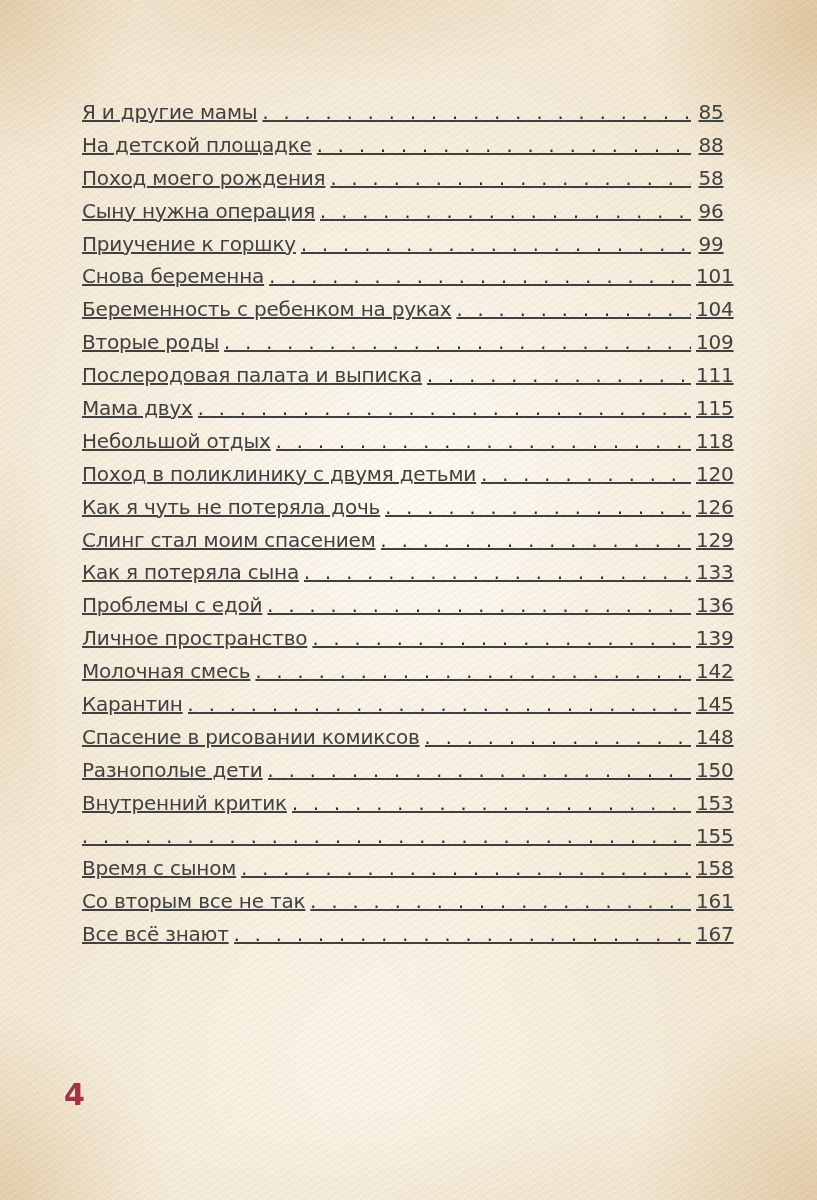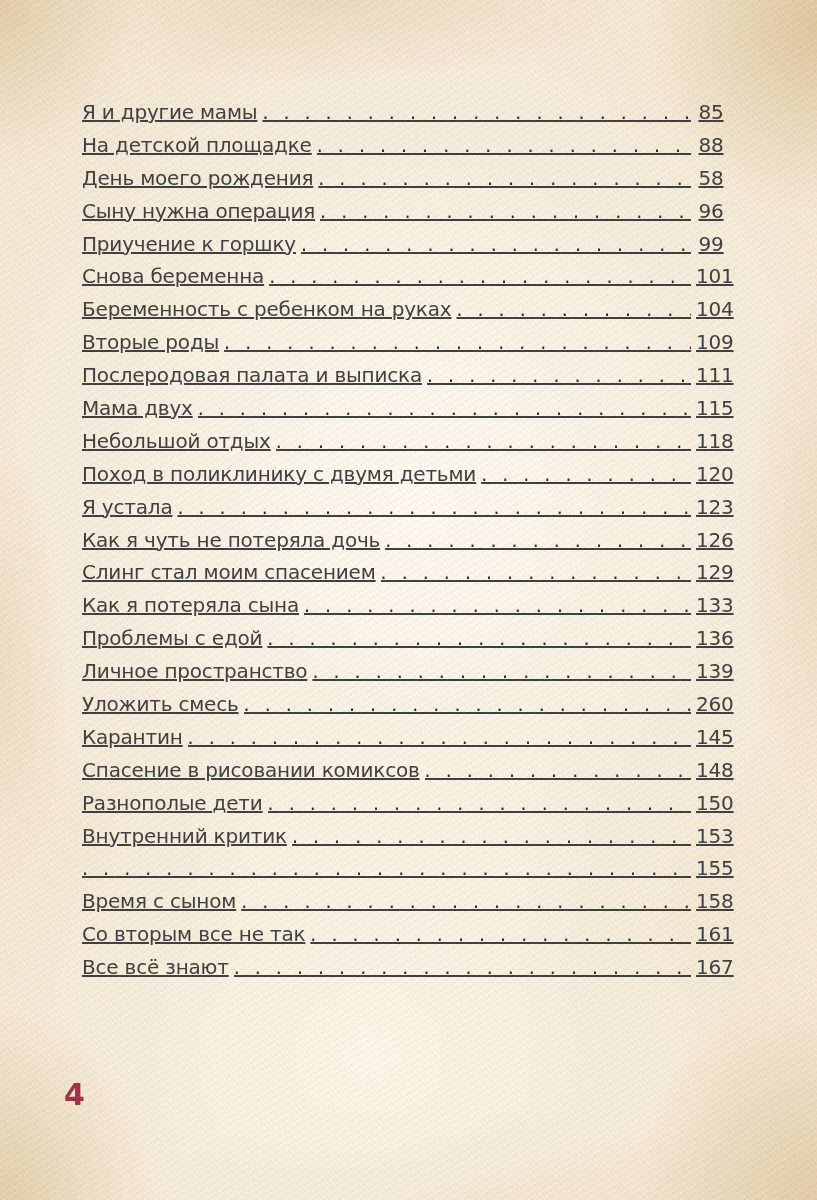--- a/index.html
+++ b/index.html
@@ -101,21 +101,21 @@
     <span class="toc-page">85</span>
   </div>
 
   <div class="toc-row">
     <span class="toc-title">На детской площадке</span>
     <span class="toc-leader"></span>
     <span class="toc-page">88</span>
   </div>
 
   <div class="toc-row">
-    <span class="toc-title">День моего рождения</span>
+    <span class="toc-title">Поход моего рождения</span>
     <span class="toc-leader"></span>
     <span class="toc-page">58</span>
   </div>
 
   <div class="toc-row">
     <span class="toc-title">Сыну нужна операция</span>
     <span class="toc-leader"></span>
     <span class="toc-page">96</span>
   </div>
 
@@ -160,25 +160,20 @@
     <span class="toc-leader"></span>
     <span class="toc-page">118</span>
   </div>
 
   <div class="toc-row">
     <span class="toc-title">Поход в поликлинику с двумя детьми</span>
     <span class="toc-leader"></span>
     <span class="toc-page">120</span>
   </div>
 
-  <div class="toc-row">
-    <span class="toc-title">Я устала</span>
-    <span class="toc-leader"></span>
-    <span class="toc-page">123</span>
-  </div>
 
   <div class="toc-row">
     <span class="toc-title">Как я чуть не потеряла дочь</span>
     <span class="toc-leader"></span>
     <span class="toc-page">126</span>
   </div>
 
   <div class="toc-row">
     <span class="toc-title">Слинг стал моим спасением</span>
     <span class="toc-leader"></span>
@@ -198,23 +193,23 @@
     <span class="toc-page">136</span>
   </div>
 
   <div class="toc-row">
     <span class="toc-title">Личное пространство</span>
     <span class="toc-leader"></span>
     <span class="toc-page">139</span>
   </div>
 
   <div class="toc-row">
-    <span class="toc-title">Уложить смесь</span>
-    <span class="toc-leader"></span>
-    <span class="toc-page">260</span>
+    <span class="toc-title">Молочная смесь</span>
+    <span class="toc-leader"></span>
+    <span class="toc-page">142</span>
   </div>
 
   <div class="toc-row">
     <span class="toc-title">Карантин</span>
     <span class="toc-leader"></span>
     <span class="toc-page">145</span>
   </div>
 
   <div class="toc-row">
     <span class="toc-title">Спасение в рисовании комиксов</span>

